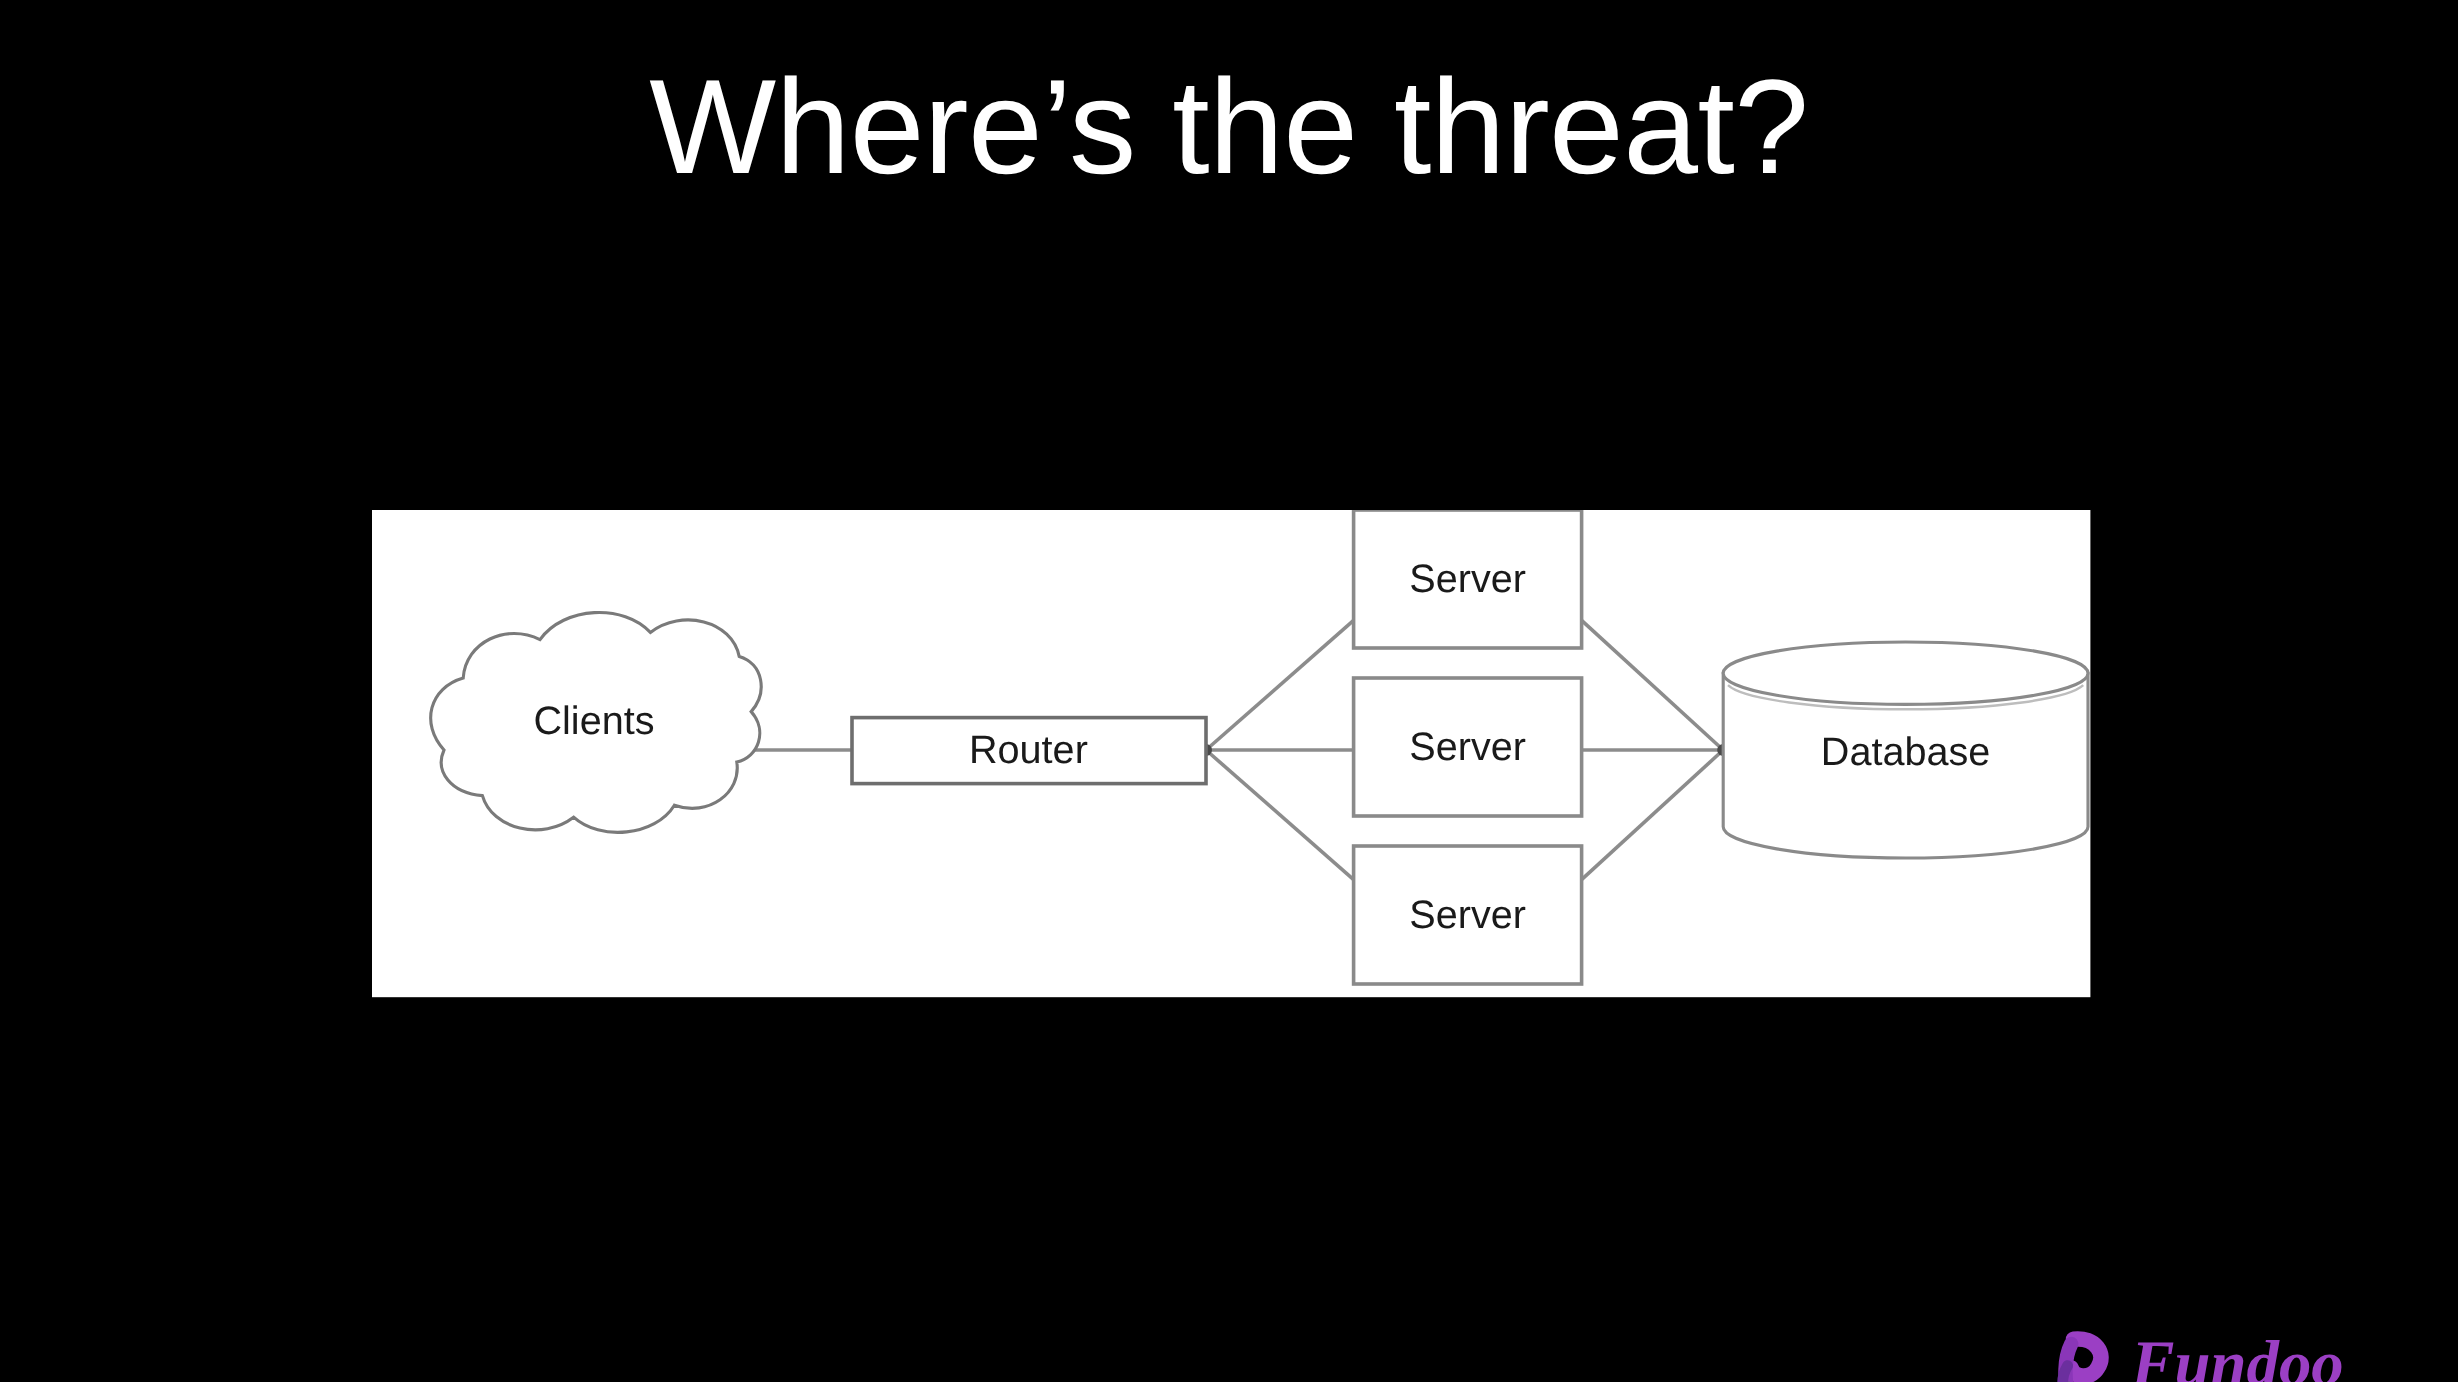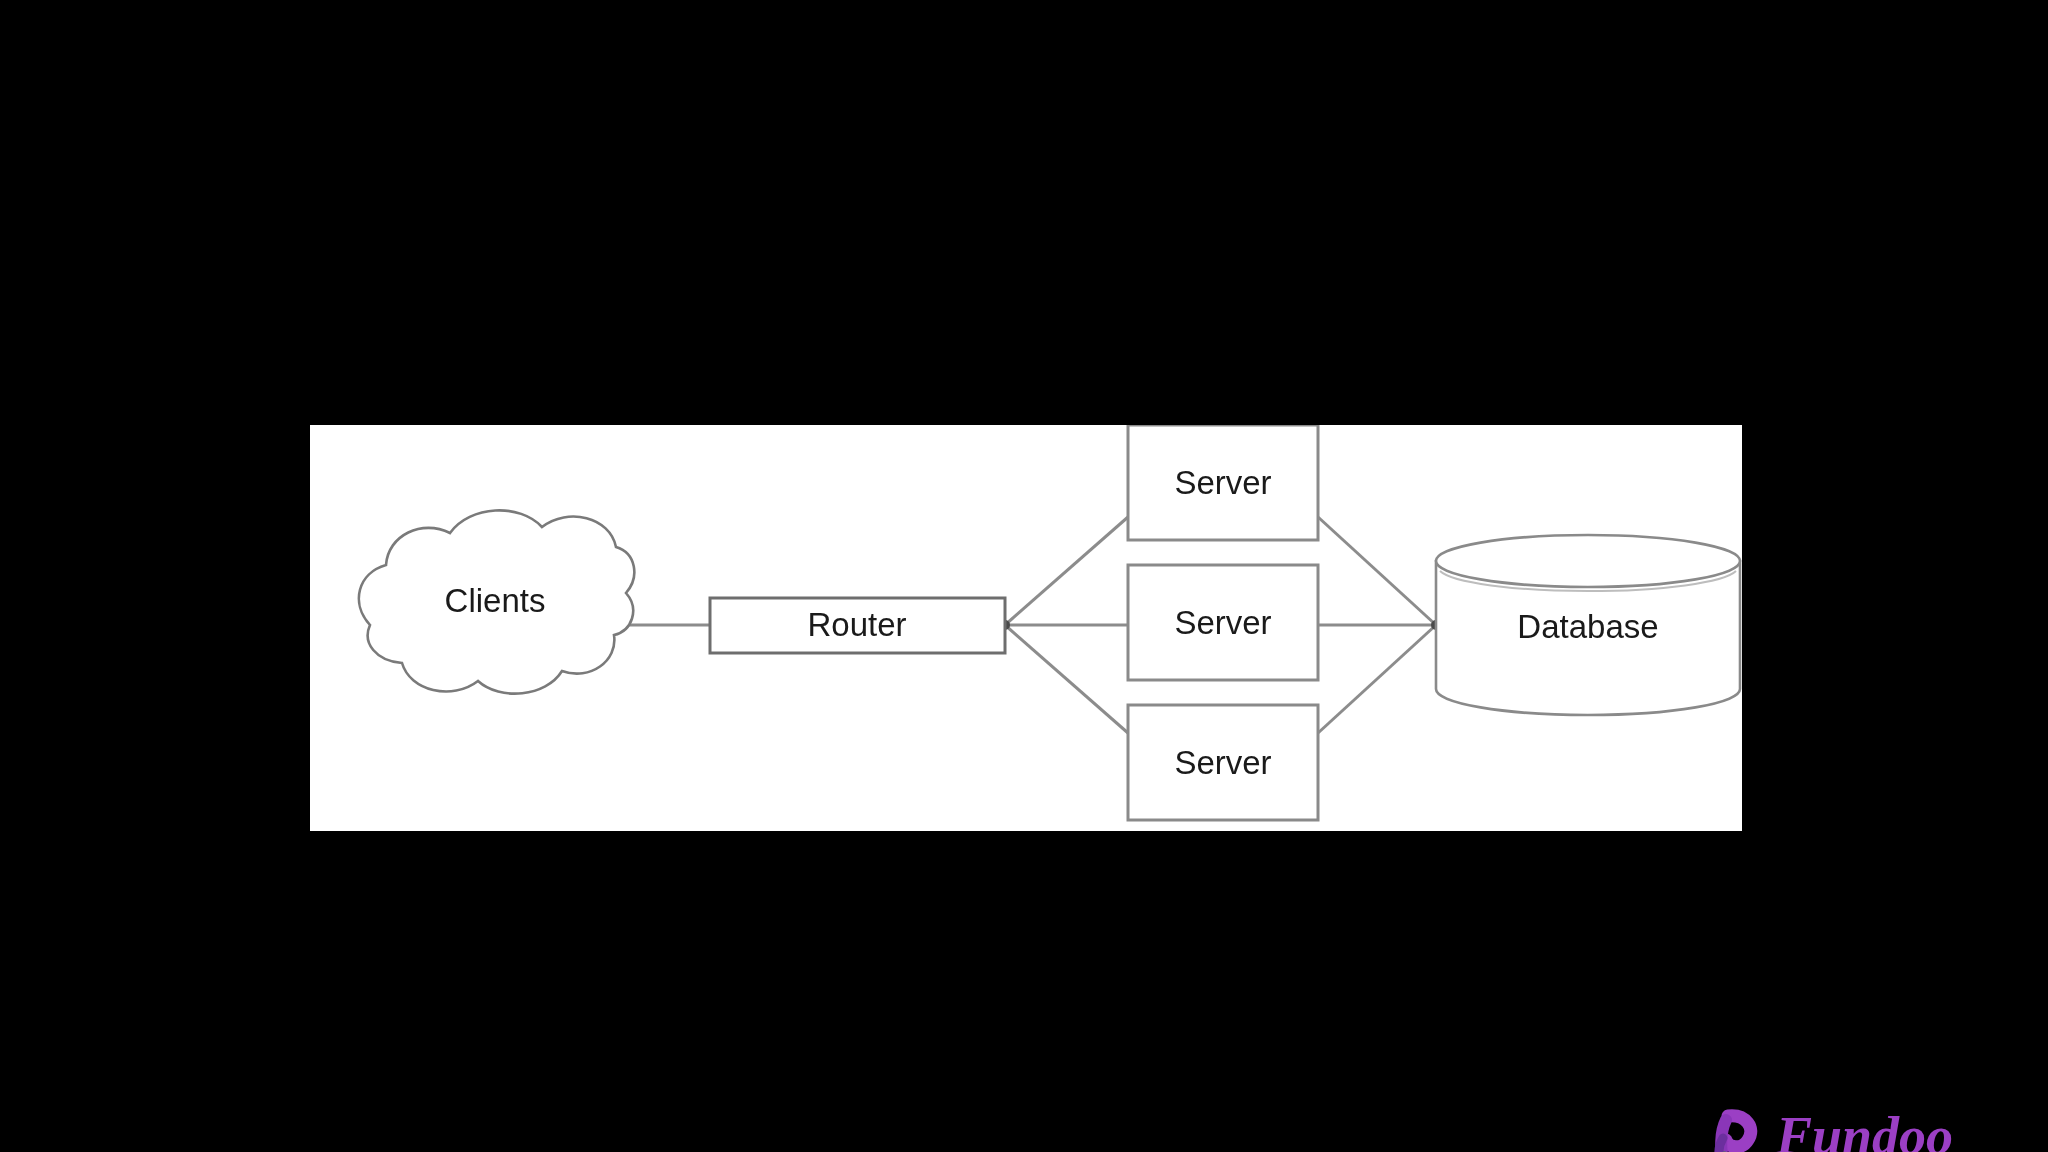--- a/index.html
+++ b/index.html
@@ -74,20 +74,21 @@
     font-size: 30px;
     letter-spacing: 5px;
     fill: #2f8c1e;
   }
 </style>
 </head>
 <body>
 
 <div id="slide">
 
+  <div id="slide-title">Where’s the threat?</div>
 
   <div id="diagram-panel">
     <svg id="diagram-svg" viewBox="0 0 1432 406" xmlns="http://www.w3.org/2000/svg">
 
       <g stroke="#8c8c8c" stroke-width="3" fill="none">
 
         <line x1="312" y1="200" x2="400" y2="200"></line>
 
         <line x1="695" y1="200" x2="818" y2="92"></line>
         <line x1="695" y1="200" x2="818" y2="200"></line>

